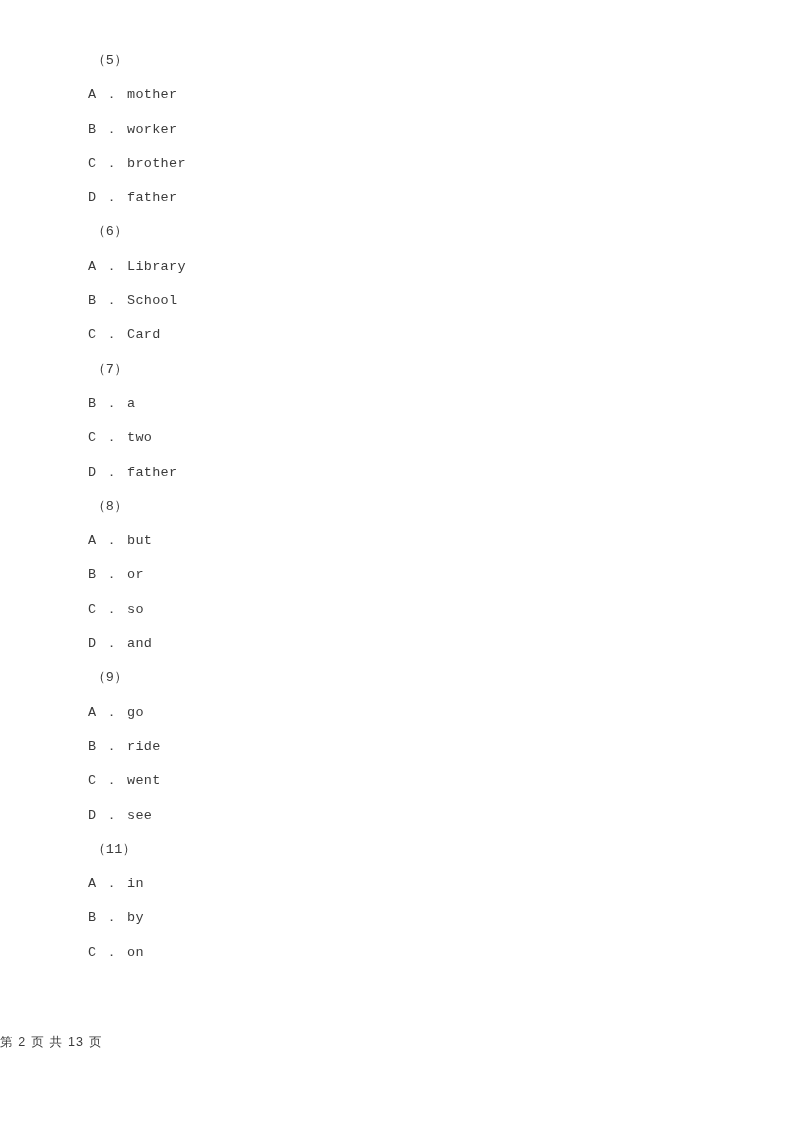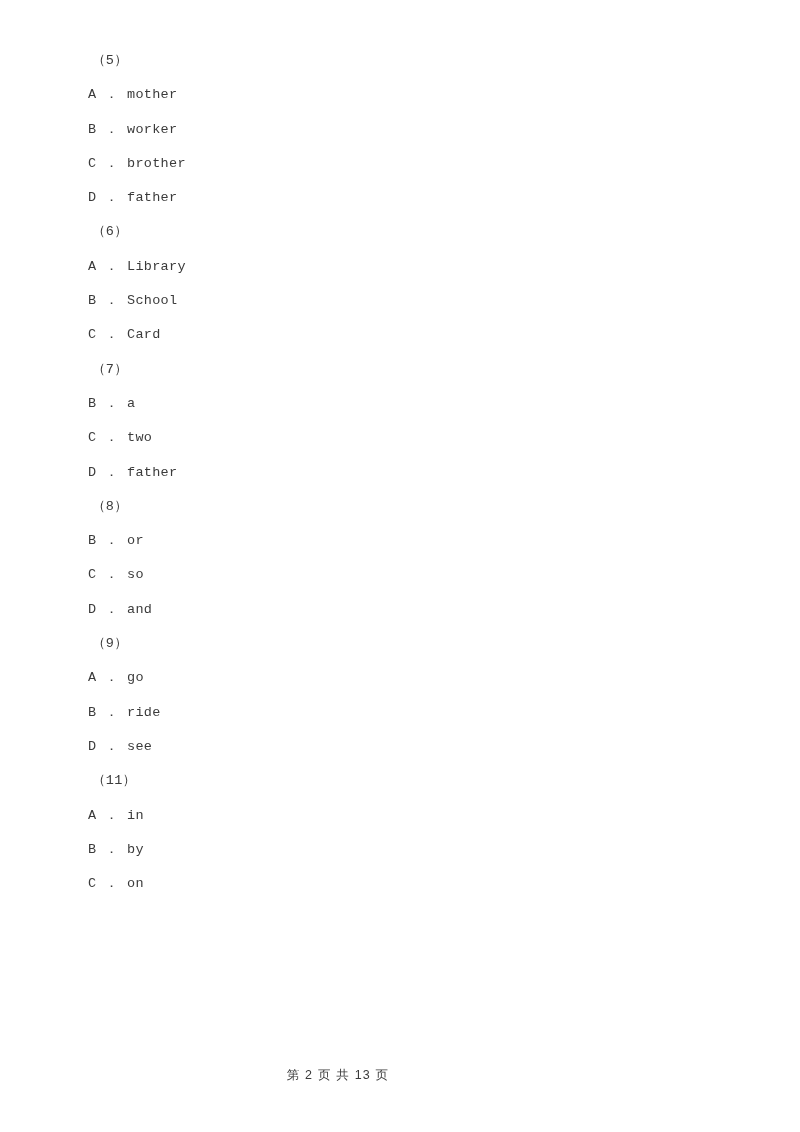--- a/index.html
+++ b/index.html
@@ -42,27 +42,26 @@
   
   .opt {
     padding-left: 0px;
   }
 
   #footer {
     position: absolute;
     left: 0;
     top: 1032px;
     width: 676px;
-    text-align: center;
+    text-align: left;
     font-size: 12.5px;
     line-height: 20px;
     color: #3b3b3b;
     font-family: "Liberation Sans", sans-serif;
     letter-spacing: 1.2px;
-    margin-top: 33px;
   }
 </style>
 </head>
 <body>
 
 <div id="page">
 
   <div id="content">
       <div class="line qnum">（5）</div>
       <div class="line opt">A ． mother</div>
@@ -71,26 +70,28 @@
       <div class="line opt">D ． father</div>
       <div class="line qnum">（6）</div>
       <div class="line opt">A ． Library</div>
       <div class="line opt">B ． School</div>
       <div class="line opt">C ． Card</div>
       <div class="line qnum">（7）</div>
       <div class="line opt">B ． a</div>
       <div class="line opt">C ． two</div>
       <div class="line opt">D ． father</div>
       <div class="line qnum">（8）</div>
+      <div class="line opt">A ． but</div>
       <div class="line opt">B ． or</div>
       <div class="line opt">C ． so</div>
       <div class="line opt">D ． and</div>
       <div class="line qnum">（9）</div>
       <div class="line opt">A ． go</div>
       <div class="line opt">B ． ride</div>
+      <div class="line opt">C ． went</div>
       <div class="line opt">D ． see</div>
       <div class="line qnum">（11）</div>
       <div class="line opt">A ． in</div>
       <div class="line opt">B ． by</div>
       <div class="line opt">C ． on</div>
     </div>
 
   <div id="footer">第 2 页 共 13 页</div>
 
 </div>

